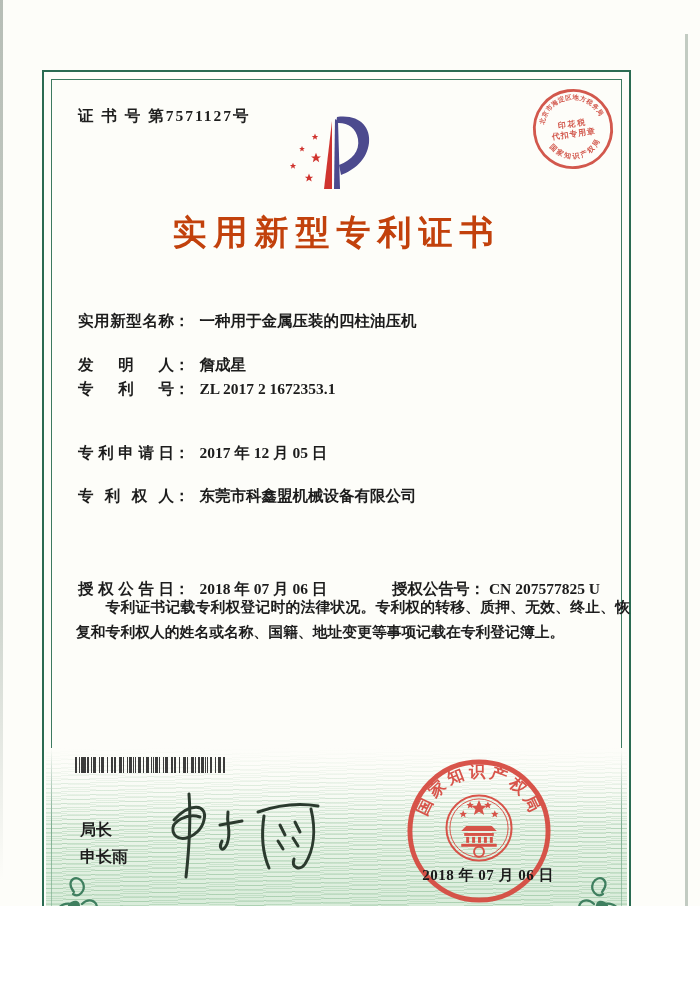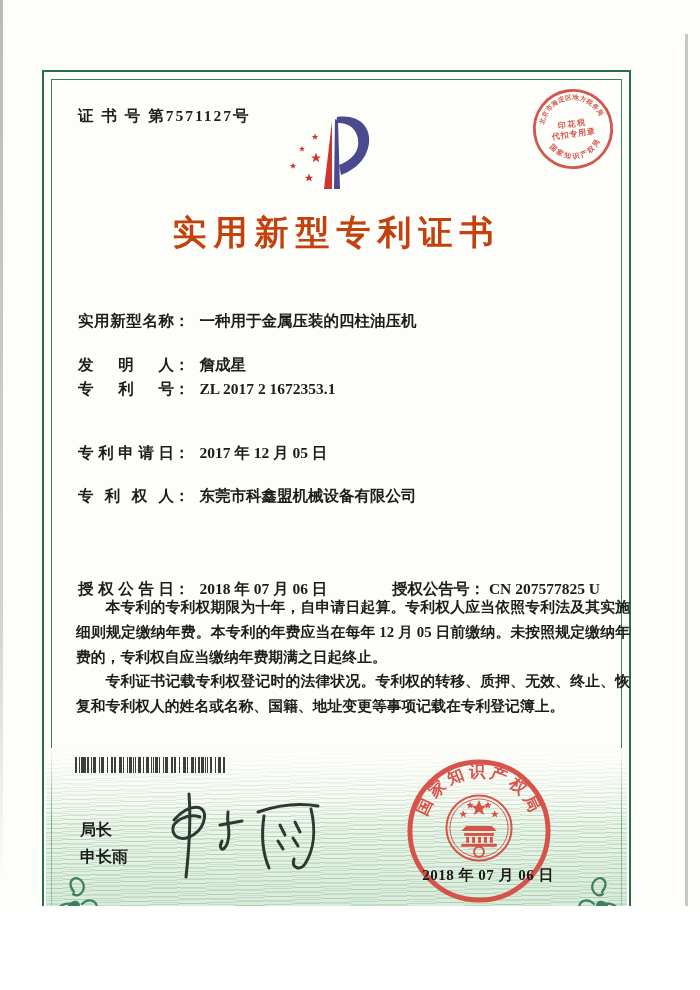--- a/index.html
+++ b/index.html
@@ -132,21 +132,20 @@
   <div class="frow" style="top:576px;">
     <span class="flabel">授权公告日</span><span class="fcolon">：</span>
     <span class="fvalue">2018 年 07 月 06 日</span>
     <span class="grant-no-group">
       <span>授权公告号</span><span>：</span>
       <span>CN 207577825 U</span>
     </span>
   </div>
 
   <div class="paras">
-    <p>本专利的专利权期限为十年，自申请日起算。专利权人应当依照专利法及其实施细则规定缴纳年费。本专利的年费应当在每年 12 月 05 日前缴纳。未按照规定缴纳年费的，专利权自应当缴纳年费期满之日起终止。</p>
     <p>专利证书记载专利权登记时的法律状况。专利权的转移、质押、无效、终止、恢复和专利权人的姓名或名称、国籍、地址变更等事项记载在专利登记簿上。</p>
   </div>
 
   <div class="barcode"></div>
 
   <div class="director">
     <div>局长</div>
     <div>申长雨</div>
   </div>
 

